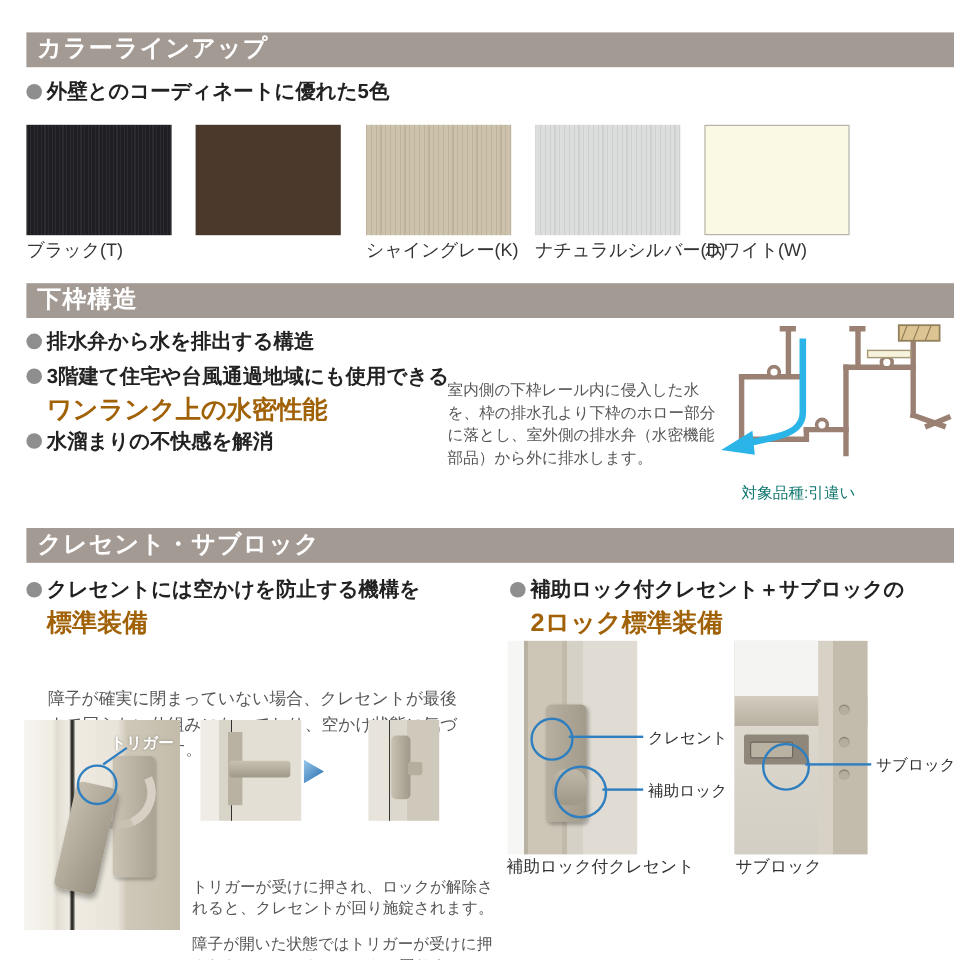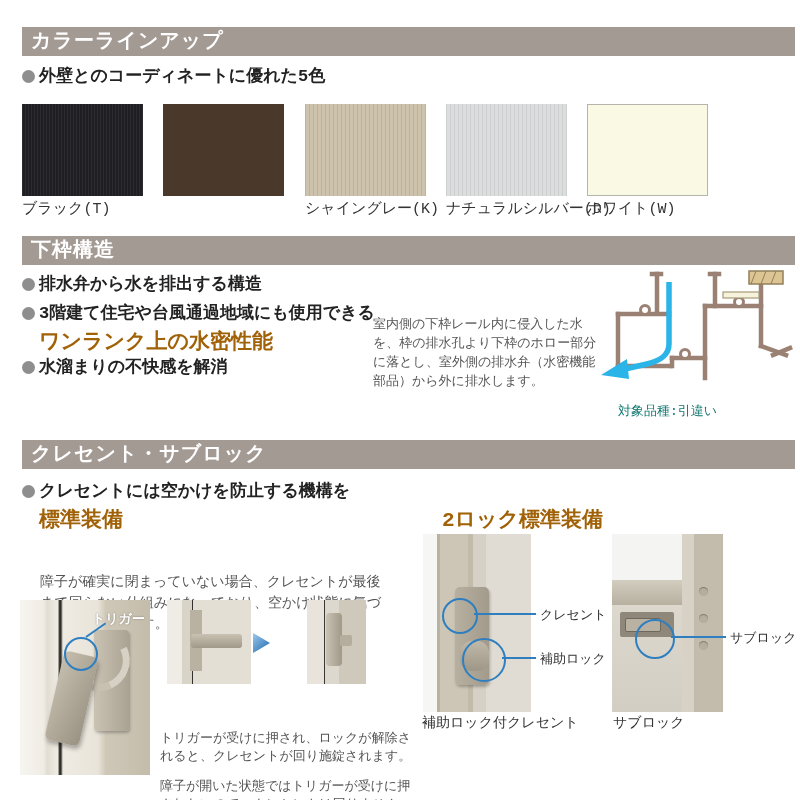--- a/index.html
+++ b/index.html
@@ -1,17 +1,17 @@
 <!DOCTYPE html>
 <html><head>
 <meta charset="utf-8">
 <style>
   html,body{margin:0;padding:0;background:#fff;}
   .page{position:relative;width:800px;height:800px;background:#fff;overflow:hidden;
-        font-family:Liberation Mono, monospace;}
+        font-family:Liberation Sans, sans-serif;}
   .abs{position:absolute;}
   
   .bar{position:absolute;left:22px;width:773px;height:29px;background:#a49a94;
        color:#fff;font-size:20px;font-weight:bold;line-height:29px;padding-left:9px;
        box-sizing:border-box;letter-spacing:1px;}
   
   .bullet{position:absolute;display:flex;align-items:flex-start;}
   .dot{width:13px;height:13px;border-radius:50%;background:#8e8e8e;margin:4px 4px 0 0;flex:0 0 13px;}
   .btext{font-size:17px;font-weight:bold;color:#222;line-height:22px;white-space:nowrap;}
   .bline2{position:absolute;font-size:21px;font-weight:bold;color:#a16207;white-space:nowrap;}
@@ -146,20 +146,24 @@
   <div class="bar" style="top:440px">クレセント・サブロック</div>
 
   <div class="bullet" style="left:22px;top:481px">
     <span class="dot"></span>
     <span class="btext">クレセントには空かけを防止する機構を</span>
   </div>
   <div class="bline2" style="left:39px;top:505px">標準装備</div>
 
   <div class="para" style="left:40px;top:532px;width:352px;font-size:14px;line-height:21px">障子が確実に閉まっていない場合、クレセントが最後まで回らない仕組みになっており、空かけ状態に気づくことができます。</div>
 
+  <div class="bullet" style="left:425px;top:481px">
+    <span class="dot"></span>
+    <span class="btext">補助ロック付クレセント＋サブロックの</span>
+  </div>
   <div class="bline2" style="left:442px;top:505px">2ロック標準装備</div>
 
   <div class="photo big-photo" style="left:20px;top:600px;width:130px;height:175px">
     <div class="handle-base"></div>
     <div class="handle-arc"></div>
     <div class="handle-lever"></div>
     <div class="ccirc" style="left:44px;top:37px;width:30px;height:30px"></div>
     <div class="tline" style="left:66px;top:36px;transform:rotate(-35deg)"></div>
     <div class="trigger-label" style="left:72px;top:10px">トリガー</div>
   </div>

